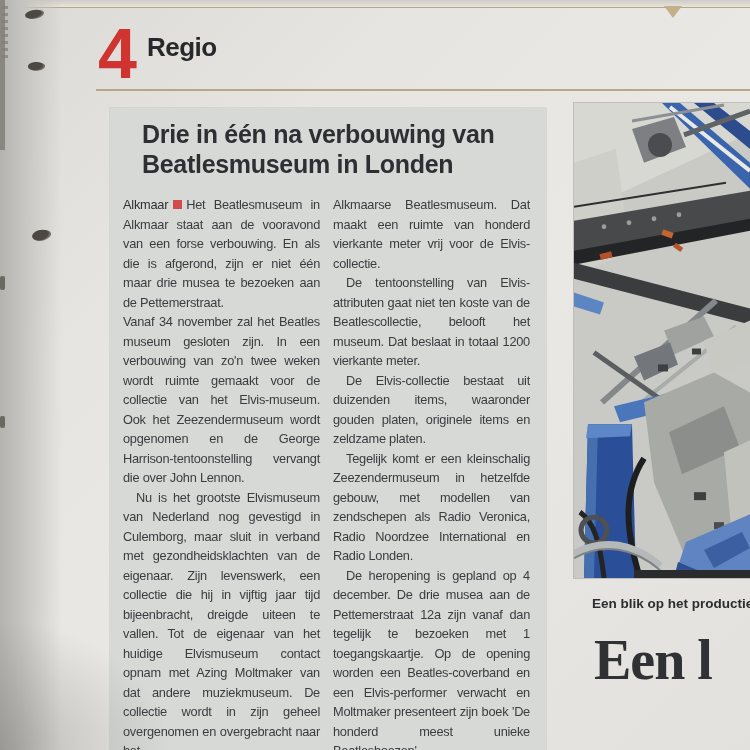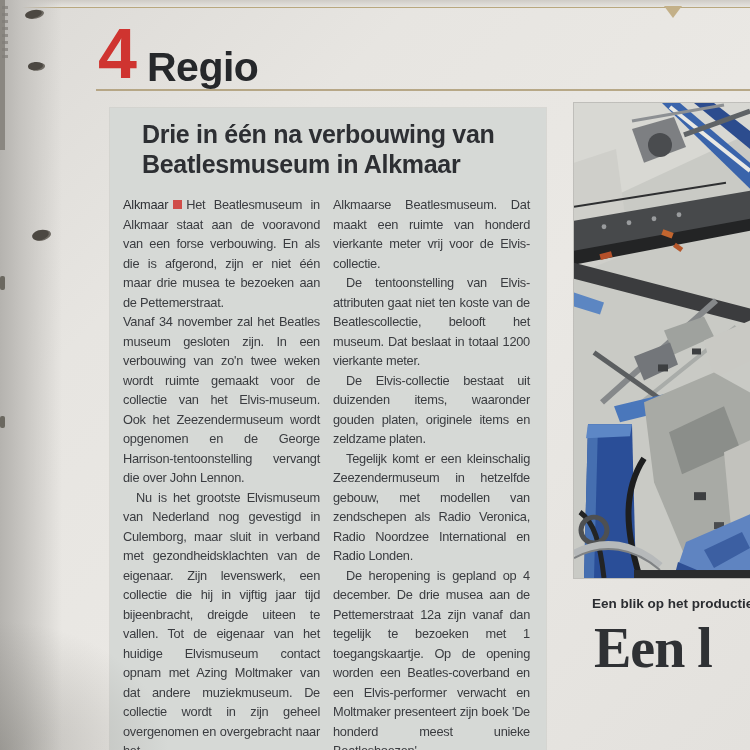--- a/index.html
+++ b/index.html
@@ -27,21 +27,21 @@
   .edge-mark{position:absolute;left:0;width:5px;background:#6b6860;border-radius:2px;}
   .edge-mark.e1{top:276px;height:14px;}
   .edge-mark.e2{top:416px;height:12px;}
   .corner-shadow{position:absolute;left:0;bottom:0;width:170px;height:130px;
        background:radial-gradient(ellipse at 0% 100%,rgba(110,108,102,.38),rgba(110,108,102,0) 70%);}
 
   
   .page-number{position:absolute;left:98px;top:22px;font-size:70px;line-height:64px;
        font-weight:800;color:var(--accent-red,#cf3430);letter-spacing:-3px;}
   .masthead-date{position:absolute;left:150px;top:27px;font-size:12.5px;font-weight:700;color:#33353a;}
-  .section-title{position:absolute;left:147px;top:44px;font-size:41px;font-weight:700;
+  .section-title{position:absolute;left:147px;top:32px;font-size:26px;font-weight:700;
        color:#26282b;letter-spacing:-0.5px;}
   .masthead-rule{position:absolute;left:96px;top:89px;width:654px;height:2px;
        background:var(--rule-tan,#ae9c77);opacity:.85;}
 
   
   .article-card{position:absolute;left:110px;top:108px;width:436px;min-height:604px;
        background:var(--box-gray,#d6d9d6);padding:11px 16px 14px 13px;box-sizing:border-box;
        box-shadow:0 0 0 1px rgba(190,192,188,.4);}
   .article-headline{font-size:25px;line-height:30px;font-weight:700;color:#2d2f33;
        letter-spacing:-0.3px;margin:0 0 16px 0;}
@@ -59,21 +59,21 @@
   .machinery-photo{position:absolute;left:574px;top:103px;width:176px;height:475px;
        overflow:hidden;box-shadow:0 0 0 1px rgba(150,150,146,.5);}
   .machinery-photo svg{display:block;width:100%;height:100%;}
   .photo-caption{position:absolute;left:592px;top:596px;width:158px;overflow:hidden;
        white-space:nowrap;font-size:13.5px;font-weight:700;color:#2b2d31;}
 
   
   .next-article-headline{position:absolute;left:594px;top:615px;width:156px;height:135px;
        overflow:hidden;font-family:"Liberation Serif",serif;font-weight:700;
        font-size:56px;line-height:67px;color:#2f3134;letter-spacing:-1px;white-space:nowrap;}
-  .next-article-headline span{display:block;}
+  .next-article-headline span{display:block;margin-top:12px;}
 </style>
 </head>
 <body>
 
 <div class="page">
 
   <div class="paper-top-edge"></div>
   <div class="paper-notch"></div>
   <div class="spine"></div>
   <div class="spine-dark"></div>
@@ -84,21 +84,21 @@
   <div class="edge-mark e1"></div>
   <div class="edge-mark e2"></div>
 
   <div class="page-number">4</div>
   <div class="section-title">Regio</div>
   <div class="masthead-rule"></div>
 
   <div class="article-card">
     <h1 class="article-headline">
       <span>Drie in één na verbouwing van</span>
-      <span>Beatlesmuseum in Alkmaar</span>
+      <span>Beatlesmuseum in Londen</span>
     </h1>
     <div class="article-body">
       <div class="col">
         <p><span class="lead-location">Alkmaar</span><span class="location-marker-square"></span><span>Het Beatlesmuseum in Alkmaar staat aan de vooravond van een forse verbouwing. En als die is afgerond, zijn er niet één maar drie musea te bezoeken aan de Pettemerstraat.</span></p>
         <p>Vanaf 34 november zal het Beatles museum gesloten zijn. In een verbouwing van zo'n twee weken wordt ruimte gemaakt voor de collectie van het Elvis-museum. Ook het Zeezendermuseum wordt opgenomen en de George Harrison-tentoonstelling vervangt die over John Lennon.</p>
         <p class="indent">Nu is het grootste Elvismuseum van Nederland nog gevestigd in Culemborg, maar sluit in verband met gezondheidsklachten van de eigenaar. Zijn levenswerk, een collectie die hij in vijftig jaar tijd bijeenbracht, dreigde uiteen te vallen. Tot de eigenaar van het huidige Elvismuseum contact opnam met Azing Moltmaker van dat andere muziekmuseum. De collectie wordt in zijn geheel overgenomen en overgebracht naar het</p>
       </div>
       <div class="col">
         <p>Alkmaarse Beatlesmuseum. Dat maakt een ruimte van honderd vierkante meter vrij voor de Elvis-collectie.</p>
         <p class="indent">De tentoonstelling van Elvis-attributen gaat niet ten koste van de Beatlescollectie, belooft het museum. Dat beslaat in totaal 1200 vierkante meter.</p>

